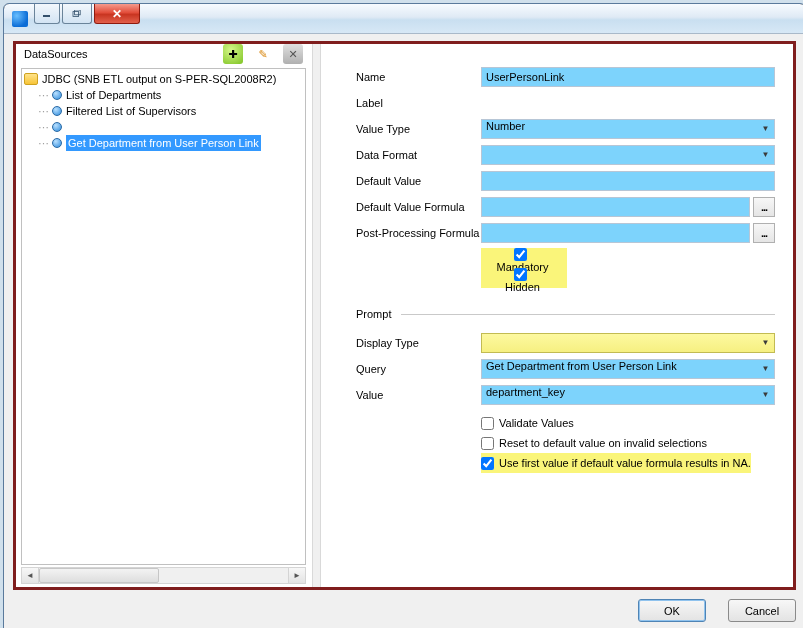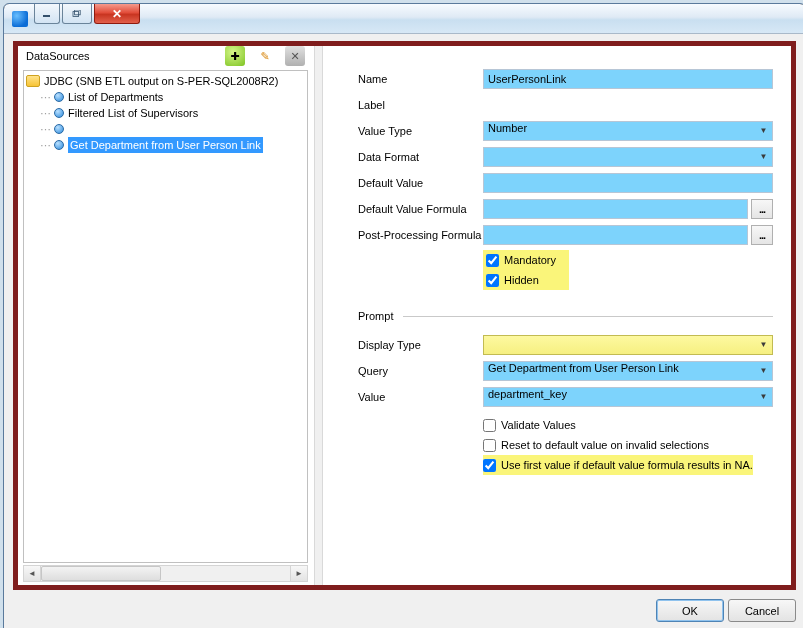--- a/index.html
+++ b/index.html
@@ -12,21 +12,21 @@
 .titlebar .title { color: #1a1a1a; flex: 1; }
 .winbtns { display: flex; align-items: flex-start; height: 100%; }
 .winbtn { width: 30px; height: 20px; margin-top: 0; border: 1px solid #6a849a; border-top: none; background: linear-gradient(#f2f7fc,#d3e4f3); border-radius: 0 0 3px 3px; margin-right: 2px; display: flex; align-items: center; justify-content: center; font-size: 10px; }
 .winbtn.mm { width: 26px; }
 .winbtn.pair { width: 30px; }
 .winbtn.close { width: 46px; background: linear-gradient(#f59a8c,#e24e3b 45%,#c93521 55%,#e2604b); color: #fff; border-color: #8e1a0e; font-weight: bold; font-size: 12px; }
 .winbtn svg { width: 12px; height: 8px; }
 
 .client { position: absolute; top: 30px; bottom: 0; left: 0; right: 0; background: #f0f0f0; }
 
-.panel { position: absolute; top: 7px; left: 9px; right: 9px; bottom: 40px; background: #fff; border: 5px solid #7f1d1d; }
+.panel { position: absolute; top: 7px; left: 9px; right: 9px; bottom: 40px; background: #fff; border: 3px solid #7f1d1d; }
 
 .leftcol { position: absolute; top: 0; left: 0; width: 295px; bottom: 0; }
 .leftcol .header { height: 21px; display: flex; align-items: center; padding: 0 8px; border-bottom: 1px solid transparent; }
 .leftcol .header .label { flex: 1; }
 .leftcol .header .tb { display: flex; gap: 10px; }
 .tb-btn { width: 20px; height: 20px; border-radius: 3px; display: flex; align-items: center; justify-content: center; }
 .tb-btn.add { background: radial-gradient(circle at 40% 30%, #d6f78a, #7ec323); }
 .tb-btn.edit { color: #d98a16; font-size: 14px; }
 .tb-btn.del { background: linear-gradient(#e0e0e0,#b0b0b0); color: #555; font-size: 12px; }
 
@@ -50,37 +50,37 @@
 .rightcol { position: absolute; top: 0; left: 306px; right: 0; bottom: 0; padding: 22px 18px 10px 34px; display: flex; flex-direction: column; }
 .form-row { display: flex; align-items: center; margin-bottom: 5px; height: 21px; }
 .form-row .lab { width: 125px; }
 .form-row .fld { flex: 1; display: flex; }
 input.text, .combo, .combo-hl { height: 20px; border: 1px solid #b7c6d6; background: #7dd3fc; padding: 0 4px; flex: 1; }
 .combo { position: relative; padding-right: 8px; }
 .combo .arrow, .combo-hl .arrow { position: absolute; right: 0; top: 0; bottom: 0; width: 17px; display: flex; align-items: center; justify-content: center; font-size: 8px; color: #3a3a3a; }
 .ellipsis-btn { width: 22px; height: 20px; border: 1px solid #b0b0b0; background: linear-gradient(#f7f7f7,#e5e5e5); margin-left: 3px; display: flex; align-items: center; justify-content: center; font-weight: bold; letter-spacing: -1px; }
 
 .chk-stack { margin-left: 125px; }
-.chk { display: flex; align-items: center; height: 20px; padding: 0 6px 0 3px; }
+.chk { display: flex; align-items: center; height: 20px; padding: 0 6px 0 3px; flex-direction: column; }
 .chk input { margin: 0 5px 0 0; }
 .hl { background: #faf57a; }
 .chk-stack.hl { width: 86px; }
 
 .section-title { display: flex; align-items: center; margin: 20px 0 12px 0; color: #000; }
 .section-title .line { flex: 1; height: 1px; background: #c9c9c9; margin-left: 10px; }
 
 .combo-hl { position: relative; background: linear-gradient(#fdf9a0,#f6f081); border: 1px solid #c2bb52; }
 .combo-hl .arrow { font-size: 8px; }
 
 .chk2-stack { margin-left: 125px; margin-top: 3px; }
 .chk2 { display: flex; align-items: center; height: 20px; }
 .chk2 input { margin: 0 5px 0 0; }
 .chk2.hl { background: #faf57a; display: inline-flex; }
 
-.dlg-btns { position: absolute; right: 9px; bottom: 8px; display: flex; gap: 4px; }
+.dlg-btns { position: absolute; right: 9px; bottom: 8px; display: flex; gap: 22px; }
 .dlg-btn { width: 68px; height: 23px; border: 1px solid #8a8a8a; background: linear-gradient(#f7f7f7,#e3e3e3); border-radius: 3px; display: flex; align-items: center; justify-content: center; }
 .dlg-btn.default { border: 1px solid #4f84b5; box-shadow: 0 0 0 1px #90c3ee inset; }
 </style>
 </head>
 <body>
 
 <div class="window">
   <div class="titlebar">
     <div class="app-icon"></div>
     <div class="winbtns">

